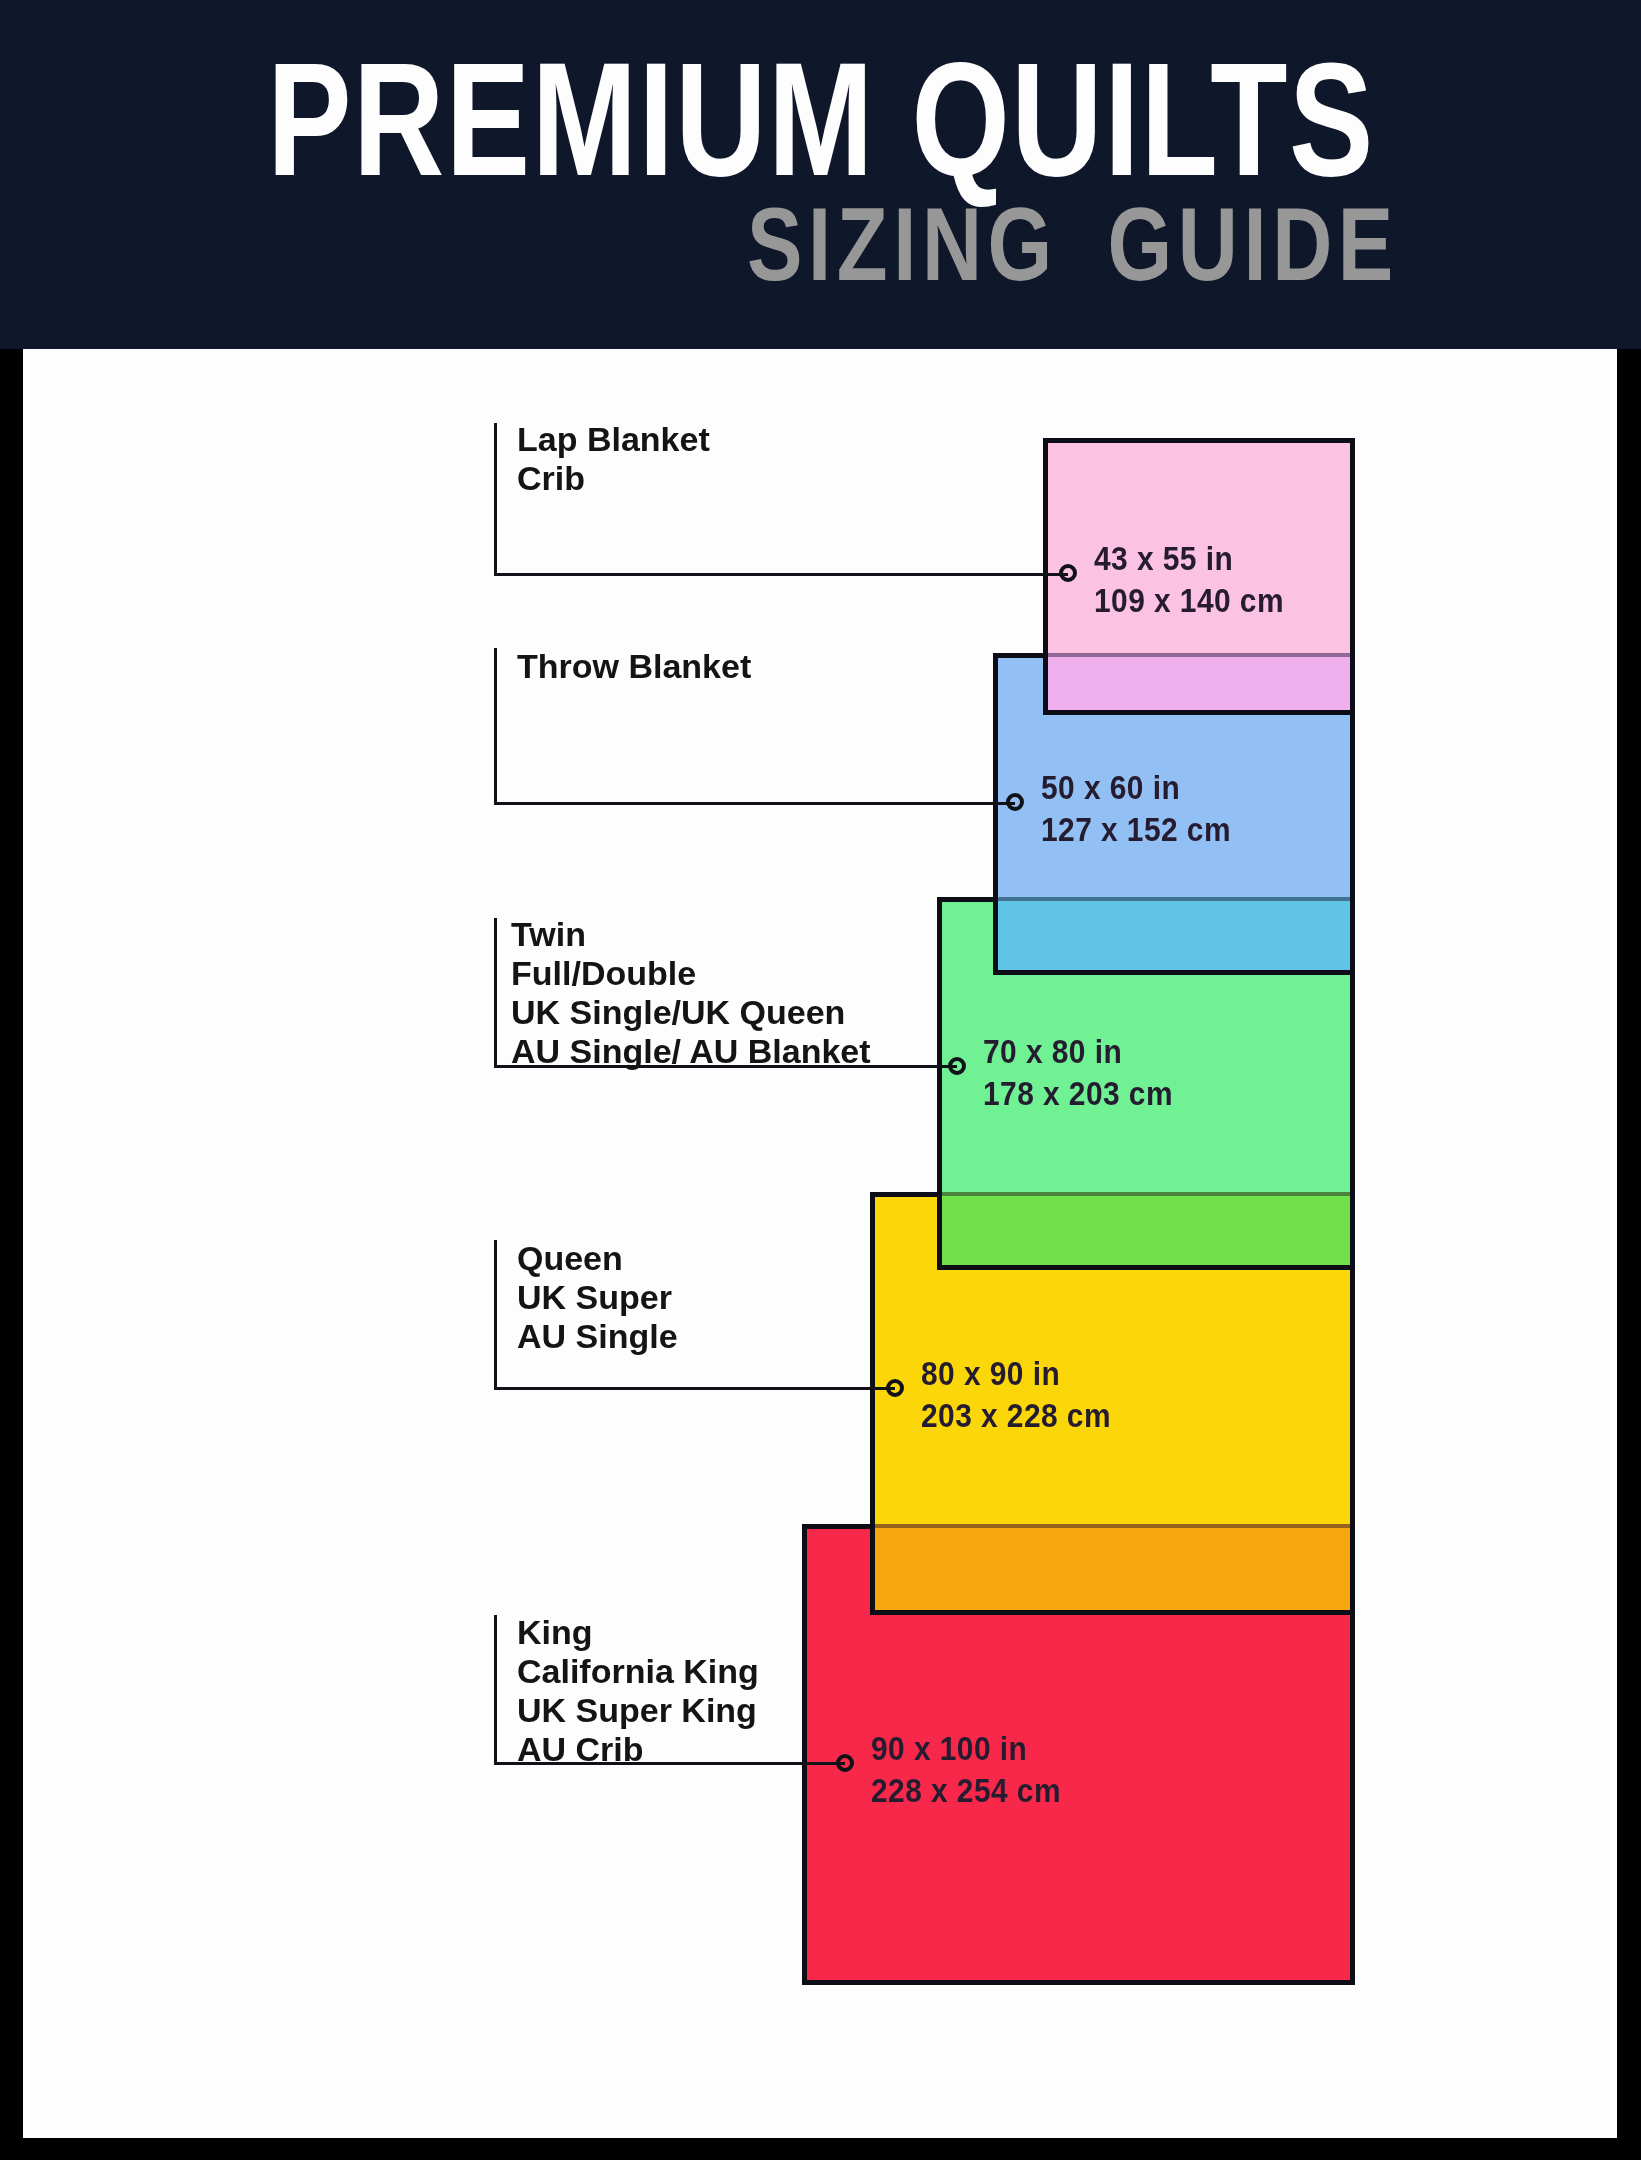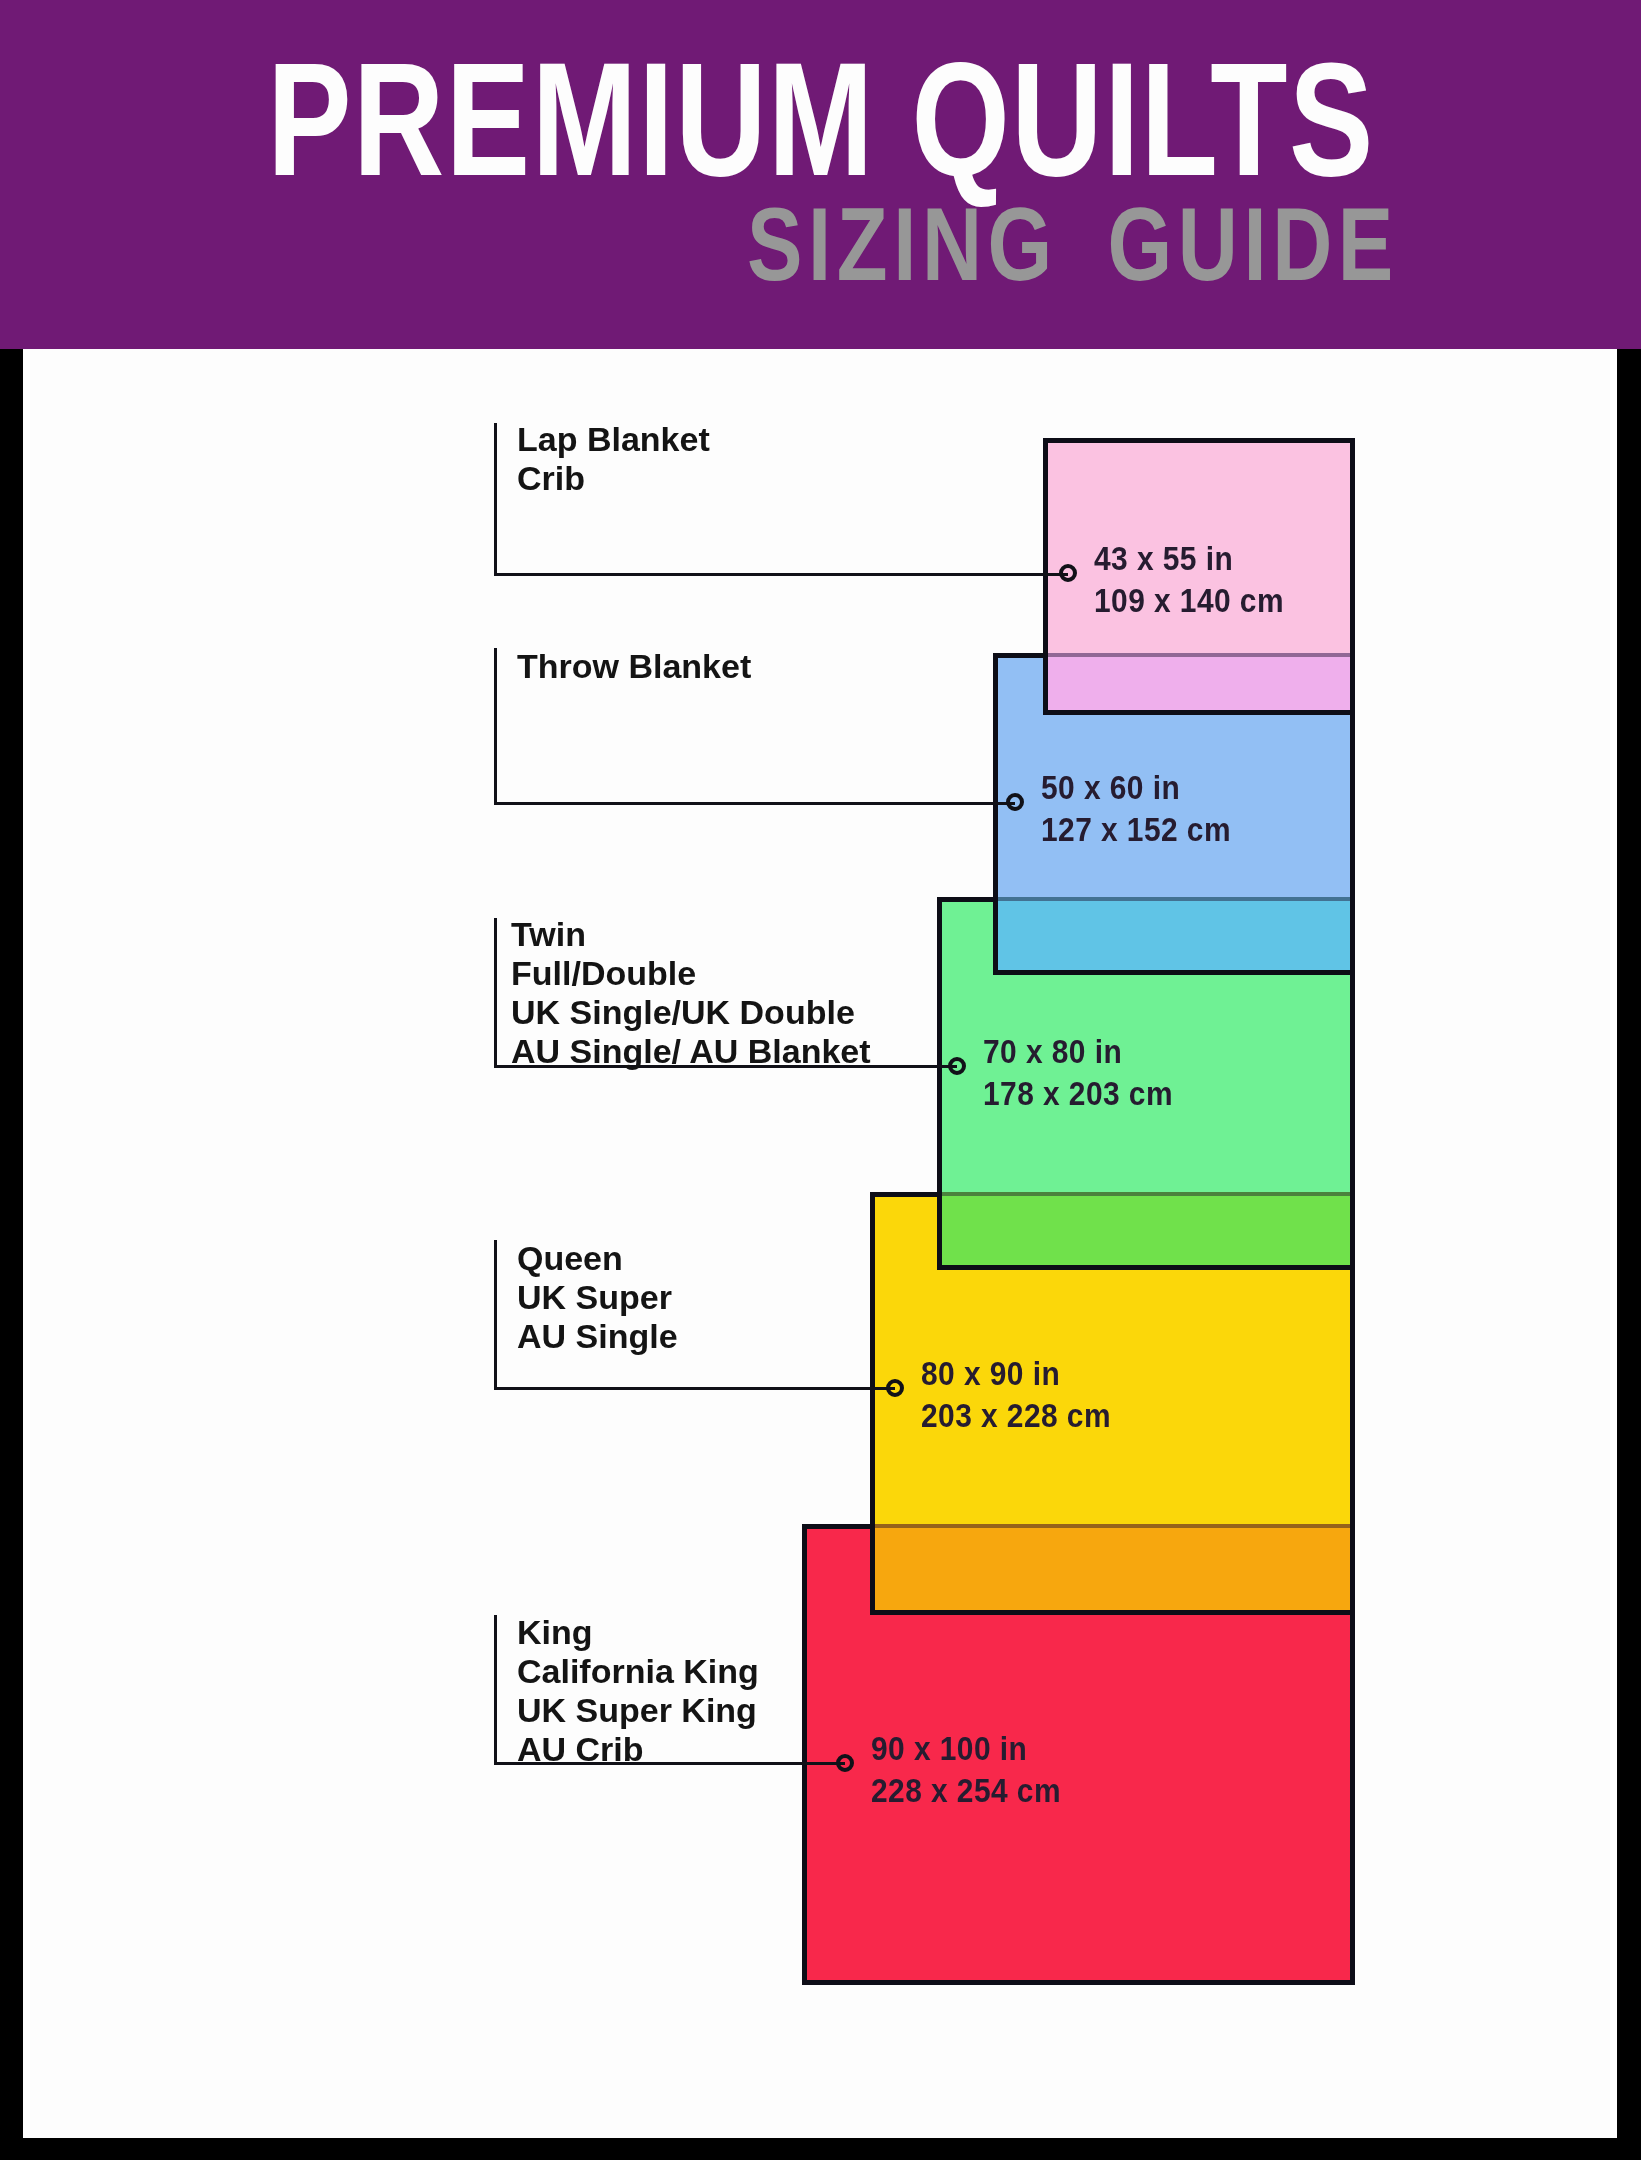--- a/index.html
+++ b/index.html
@@ -1,21 +1,21 @@
 <!DOCTYPE html>
 <html><head>
 <meta charset="utf-8">
 <style>
   html,body{margin:0;padding:0;background:#000;}
   body{width:1641px;height:2160px;position:relative;overflow:hidden;
        font-family:"Liberation Sans",sans-serif;}
   .abs{position:absolute;}
 
   
-  #header{left:0;top:0;width:1641px;height:349px;background:#701a75;z-index:1;}
+  #header{left:0;top:0;width:1641px;height:349px;background:#0f172a;z-index:1;}
   #title{left:50%;top:38px;transform:translateX(-50%) scaleX(.78);transform-origin:center top;
          white-space:nowrap;color:#fdfdfd;font-size:162px;font-weight:700;line-height:1.0;
          letter-spacing:2px;}
   #subtitle{right:242px;top:192px;transform:scaleX(.80);transform-origin:right top;
          white-space:nowrap;color:#979797;font-size:104px;font-weight:700;line-height:1.0;
          letter-spacing:7px;word-spacing:26px;}
 
   
   #panel{left:23px;top:349px;width:1594px;height:1789px;background:#fdfdfd;z-index:2;}
 
@@ -93,21 +93,21 @@
   <div>50 x 60 in</div>
   <div>127 x 152 cm</div>
 </div>
 
 <div class="abs vline" style="left:494px;top:918px;height:150px;"></div>
 <div class="abs hline" style="left:494px;top:1065px;width:463px;"></div>
 <div class="abs dot" style="left:948px;top:1057px;"></div>
 <div class="abs label" style="left:511px;top:915px;">
   <div>Twin</div>
   <div>Full/Double</div>
-  <div>UK Single/UK Double</div>
+  <div>UK Single/UK Queen</div>
   <div>AU Single/ AU Blanket</div>
 </div>
 <div class="abs dims" style="left:983px;top:1030px;">
   <div>70 x 80 in</div>
   <div>178 x 203 cm</div>
 </div>
 
 <div class="abs vline" style="left:494px;top:1240px;height:150px;"></div>
 <div class="abs hline" style="left:494px;top:1387px;width:401px;"></div>
 <div class="abs dot" style="left:886px;top:1379px;"></div>

